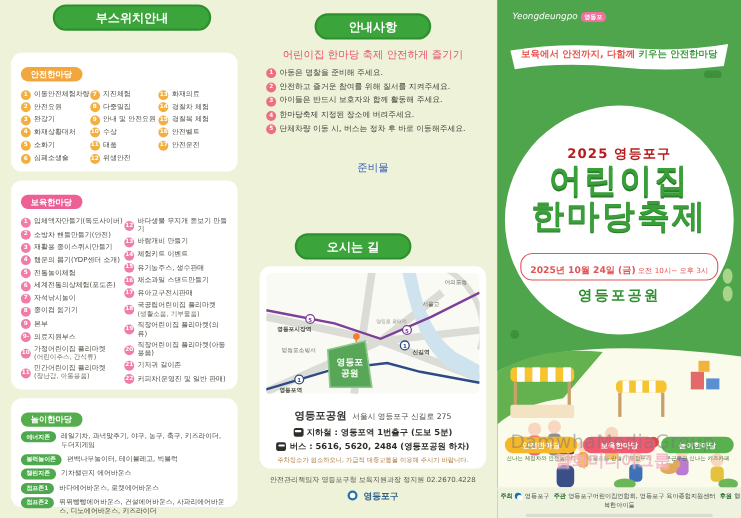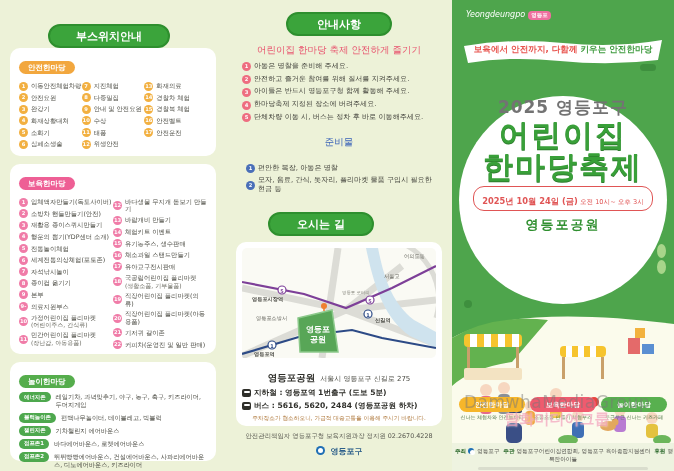--- a/index.html
+++ b/index.html
@@ -27,49 +27,49 @@
   .num.bluec{background:#4a6fb8;}
   .sub{font-size:6px;color:#6a6a60;}
   .zone-row{display:flex;align-items:flex-start;margin:3px 0;}
   .zone-badge{flex:0 0 auto;background:#4ea84e;border-radius:7px;color:#fff;font-size:5.4px;font-weight:bold;
     padding:1.5px 5px;margin-right:5px;white-space:nowrap;}
   .zone-desc{font-size:6.2px;color:#4a4a42;line-height:1.35;padding-top:1px;}
 
   
   .mid-head{position:absolute;left:226px;width:226px;text-align:center;font-weight:normal;}
   .notice-head{top:44px;font-size:9.5px;color:#e8546e;}
-  .supply-head{top:136px;font-size:9.5px;color:#3b63b8;}
+  .supply-head{top:146px;font-size:9.5px;color:#3b63b8;}
   .vlist{position:absolute;}
   .vlist .item{font-size:7.1px;margin:3.4px 0;color:#3f3f38;}
   .vlist .num{margin-top:0.5px;}
   .addr-block{text-align:center;margin-top:4px;}
   .addr-name{font-size:9.5px;font-weight:bold;color:#2f2f2a;}
   .addr-rest{font-size:7px;color:#4a4a42;}
-  .transit{font-size:7.6px;font-weight:bold;color:#2f2f2a;margin-top:3px;display:flex;justify-content:flex-start;align-items:center;gap:3px;}
+  .transit{font-size:7.6px;font-weight:bold;color:#2f2f2a;margin-top:3px;display:flex;justify-content:center;align-items:center;gap:3px;}
   .ticon{display:inline-block;width:9px;height:8px;background:#2f2f2a;border-radius:2px;position:relative;}
   .ticon:after{content:"";position:absolute;left:1.5px;top:1.5px;width:6px;height:2.5px;background:#fff;border-radius:1px;}
   .note{font-size:5.7px;color:#b07a3e;margin-top:4px;}
   .manager{position:absolute;left:226px;width:226px;top:432px;text-align:center;font-size:6.4px;color:#55554d;}
   .gu-row{position:absolute;left:226px;width:226px;top:446px;text-align:center;font-size:8px;font-weight:bold;color:#2c5f8a;}
   .gu-dot{display:inline-block;width:9px;height:9px;border-radius:50%;background:#1f6fb5;vertical-align:-1px;margin-right:3px;position:relative;}
   .gu-dot:after{content:"";position:absolute;left:2px;top:2px;width:5px;height:5px;border-radius:50%;background:#fff;}
 
   
   .rpanel{position:absolute;left:452px;top:0;width:222px;height:471px;background:#4ea54c;overflow:hidden;}
   .slogan{position:absolute;left:14px;top:10px;color:#fff;font-style:italic;font-size:8px;}
   .slogan .mark{display:inline-block;background:#ef6f9e;color:#fff;font-style:normal;font-size:5.5px;
     border-radius:4px;padding:1px 3px;margin-left:3px;font-weight:bold;}
   .ribbon{position:absolute;left:8px;top:36px;width:206px;height:32px;}
   .ribbon-text{position:absolute;left:8px;top:44px;width:206px;text-align:center;font-size:8.6px;font-weight:bold;}
   .ribbon-text .red{color:#e8544e;} .ribbon-text .grn{color:#3f9b3f;}
   .big-circle{position:absolute;left:7px;top:96px;width:208px;height:208px;background:#fff;border-radius:50%;text-align:center;}
-  .year{font-size:17px;font-weight:bold;color:#737373;letter-spacing:1px;}
+  .year{margin-top:36px;font-size:12px;font-weight:bold;color:#b91c1c;letter-spacing:1px;}
   .btitle{font-size:30px;font-weight:900;color:#39a039;line-height:1.06;letter-spacing:2px;
     text-shadow:0 1px 0 #2e7d2e;}
-  .date-pill{display:inline-block;border:1.5px solid #e05555;border-radius:11px;padding:2px 8px;margin-top:3px;color:#e05555;}
+  .date-pill{display:inline-block;border:1.5px solid #e05555;border-radius:11px;padding:2px 8px;margin-top:17px;color:#e05555;}
   .date-b{font-size:8.3px;font-weight:bold;} .date-s{font-size:6.6px;}
   .place{margin-top:5px;font-size:13px;font-weight:900;color:#2f8f2f;letter-spacing:2px;}
   .illus{position:absolute;left:0;top:298px;width:222px;height:148px;}
   .pills-row{position:absolute;left:0;top:397px;width:222px;display:flex;justify-content:center;gap:5px;}
   .ppill{width:66px;text-align:center;}
   .ppill .pl{display:block;border-radius:8px;color:#fff;font-size:6.8px;font-weight:bold;padding:2.5px 0;}
   .ppill .cap{display:block;font-size:5px;color:#47703f;margin-top:2px;line-height:1.2;}
   .rfooter{position:absolute;left:0;top:443px;width:222px;height:28px;background:#eef3e0;text-align:center;padding-top:5px;}
   .rfooter .line{font-size:5.6px;color:#4a4a45;}
   .rfooter .lbl{font-weight:bold;color:#2e6b2e;margin:0 2px;}
@@ -78,21 +78,21 @@
   .watermark{position:absolute;left:440px;top:392px;width:234px;text-align:center;pointer-events:none;z-index:50;}
   .wm-en{font-size:17px;color:rgba(120,120,120,0.5);letter-spacing:0.5px;}
   .wm-ko{font-size:15px;font-weight:bold;color:rgba(238,135,165,0.55);
     text-shadow:0 0 2px rgba(255,255,255,0.8);margin-top:-2px;}
 </style>
 </head>
 <body>
 
 <div class="page">
 
-  <div class="pill-title" style="left:48px;top:24px;width:122px;">부스위치안내</div>
+  <div class="pill-title" style="left:48px;top:4px;width:144px;">부스위치안내</div>
 
   <div class="card" style="left:10px;top:48px;width:206px;height:108px;">
     <span class="badge orange">안전한마당</span>
     <div class="cols" id="safety-cols">
         <div class="col">
           <div class="item">
             <span class="num gold">1</span>
             <span class="itxt">이동안전체험차량</span>
           </div>
           <div class="item">
@@ -302,43 +302,33 @@
       <div class="item">
         <span class="num redc">1</span>
         <span class="itxt">아동은 명찰을 준비해 주세요.</span>
       </div>
       <div class="item">
         <span class="num redc">2</span>
         <span class="itxt">안전하고 즐거운 참여를 위해 질서를 지켜주세요.</span>
       </div>
       <div class="item">
         <span class="num redc">3</span>
-        <span class="itxt">아이들은 반드시 영등포구청 함께 활동해 주세요.</span>
+        <span class="itxt">아이들은 반드시 보호자와 함께 활동해 주세요.</span>
       </div>
       <div class="item">
         <span class="num redc">4</span>
         <span class="itxt">한마당축제 지정된 장소에 버려주세요.</span>
       </div>
       <div class="item">
         <span class="num redc">5</span>
         <span class="itxt">단체차량 이동 시, 버스는 정차 후 바로 이동해주세요.</span>
       </div>
     </div>
 
   <div class="mid-head supply-head">준비물</div>
-  <div class="vlist" id="supply-list" style="left:246px;top:160px;width:188px;">
-      <div class="item">
-        <span class="num bluec">1</span>
-        <span class="itxt">편안한 복장, 아동은 명찰</span>
-      </div>
-      <div class="item">
-        <span class="num bluec">2</span>
-        <span class="itxt">모자, 음료, 간식, 돗자리, 플리마켓 물품 구입시 필요한 현금 등</span>
-      </div>
-    </div>
 
   <div class="pill-title" style="left:268px;top:212px;width:106px;">오시는 길</div>
 
   <div class="card" style="left:236px;top:242px;width:206px;height:184px;padding:6px;">
     <svg width="194" height="110" viewBox="0 0 194 110">
       <rect x="0" y="0" width="194" height="110" rx="5" fill="#fafaf4"></rect>
 
       <g stroke="#dcdcd6" stroke-width="7" fill="none">
         <path d="M96,0 L80,110"></path>
         <path d="M0,40 L104,62 L194,96"></path>

